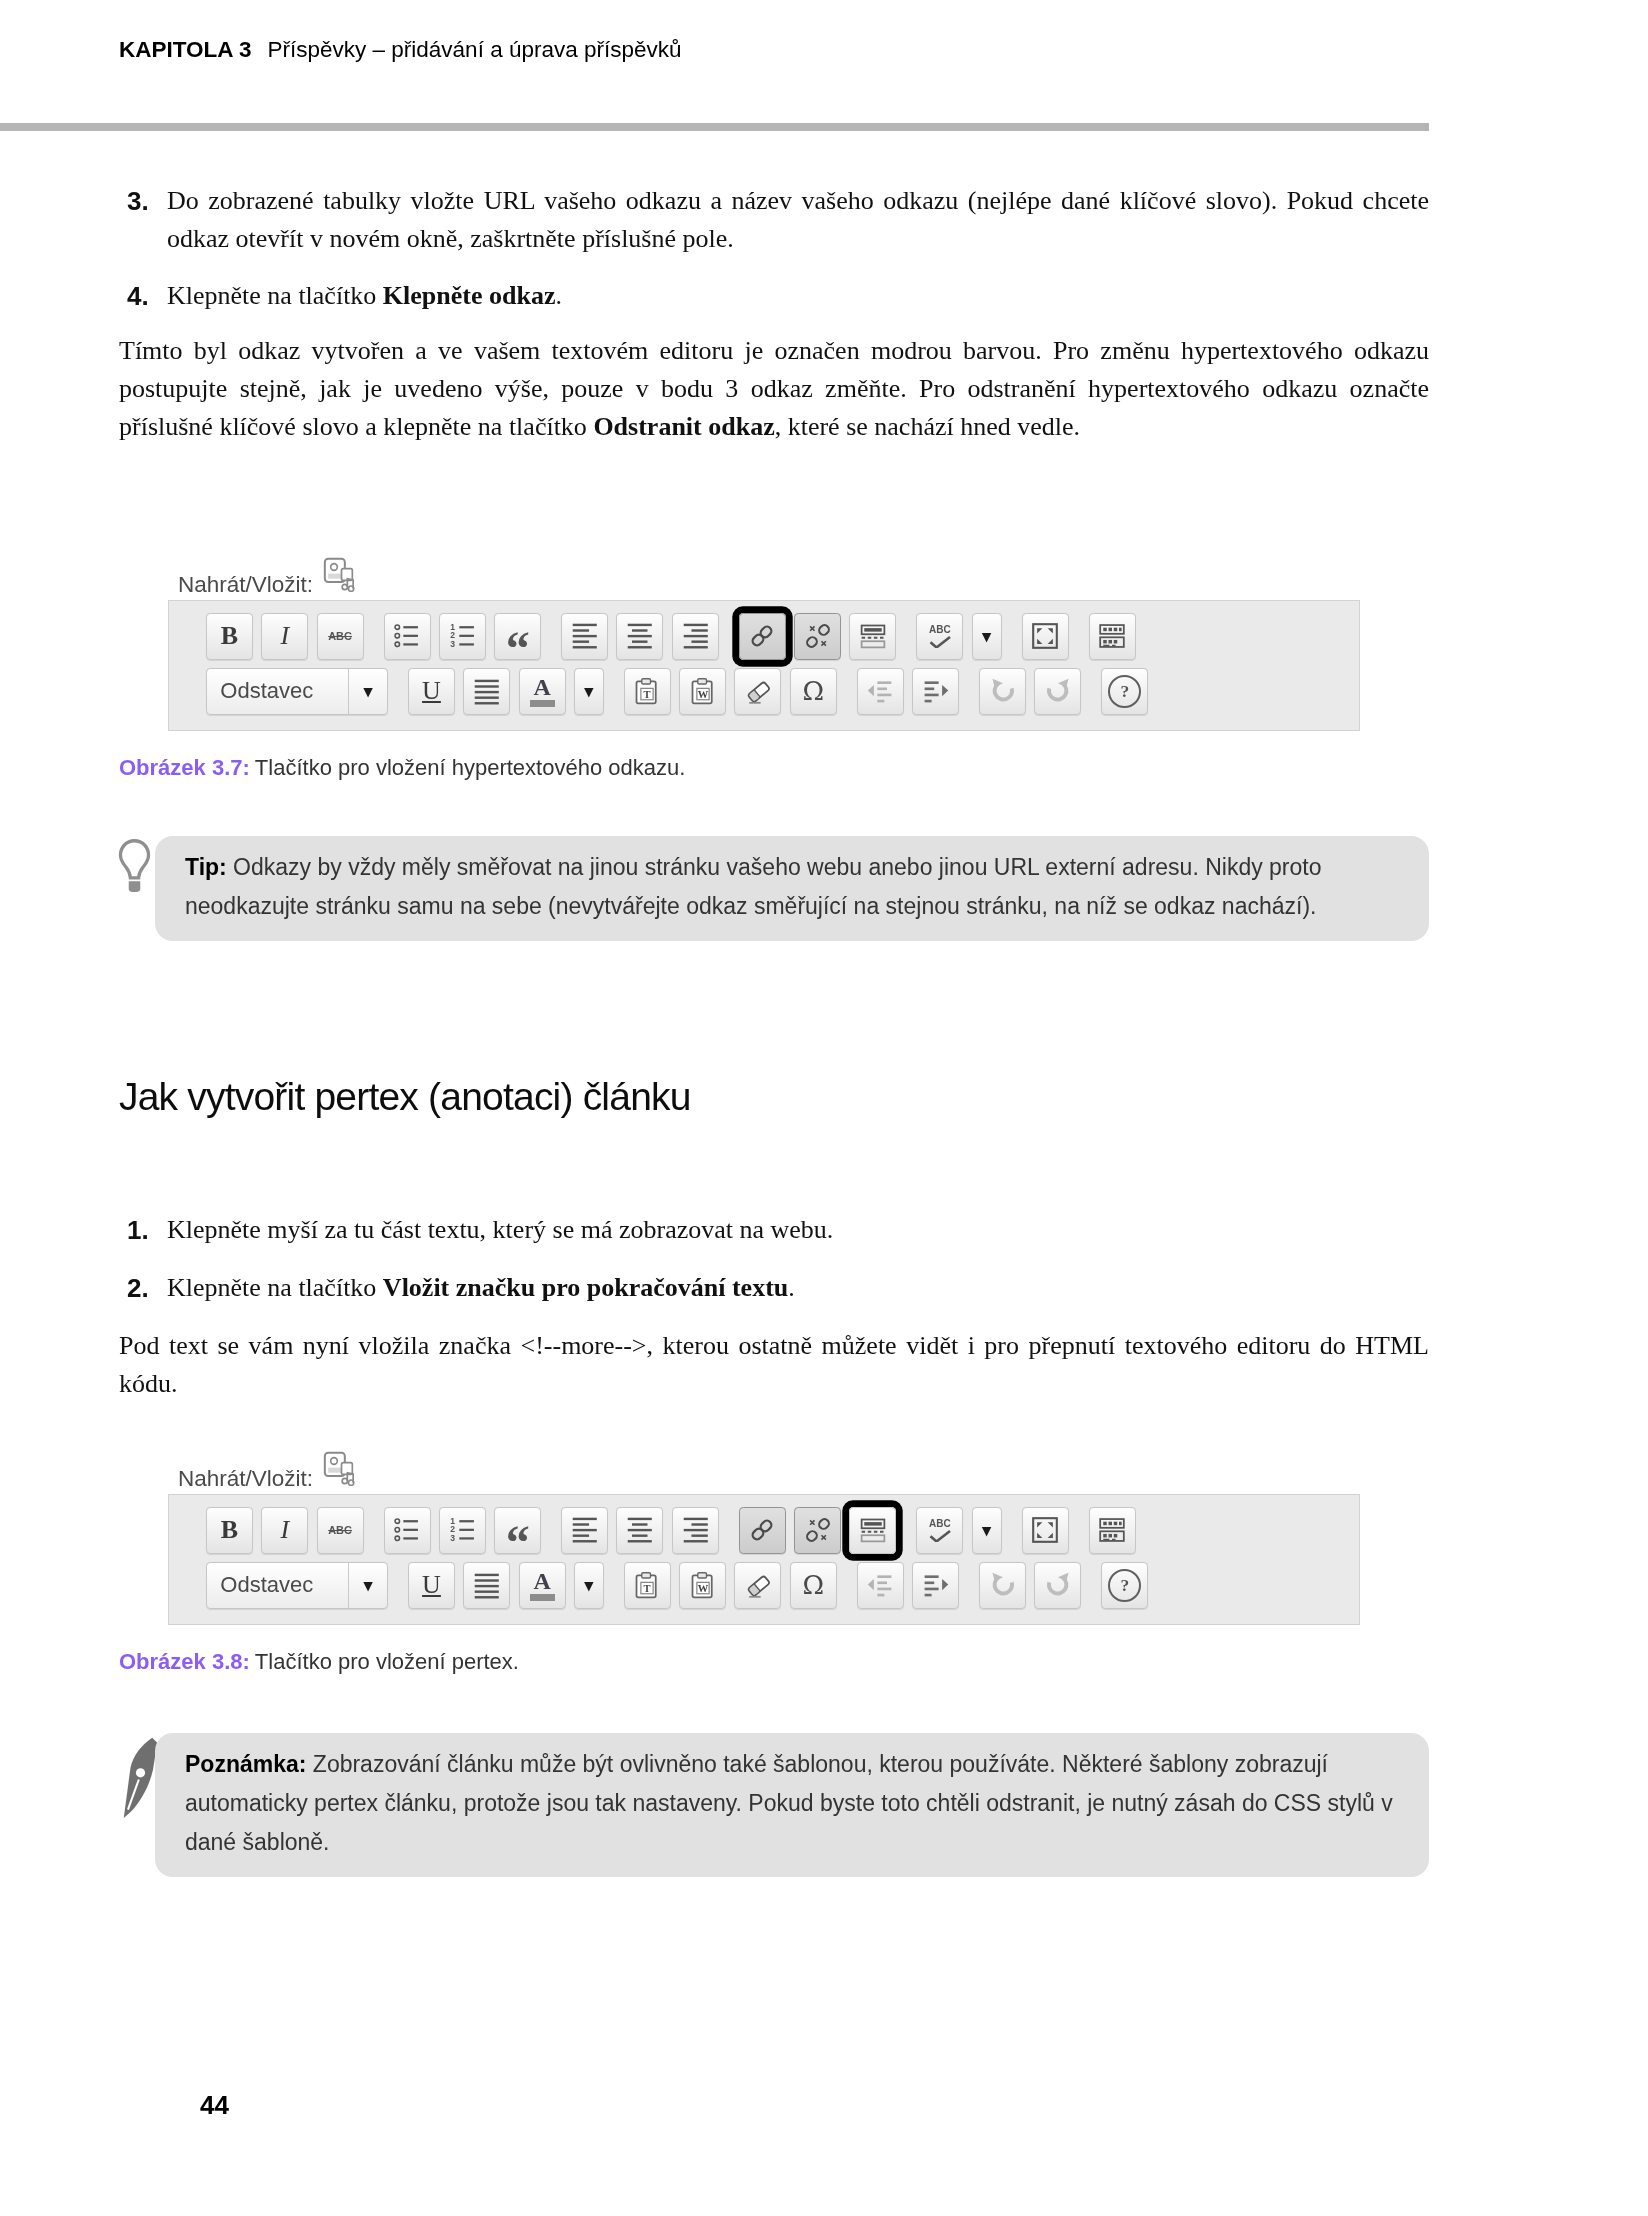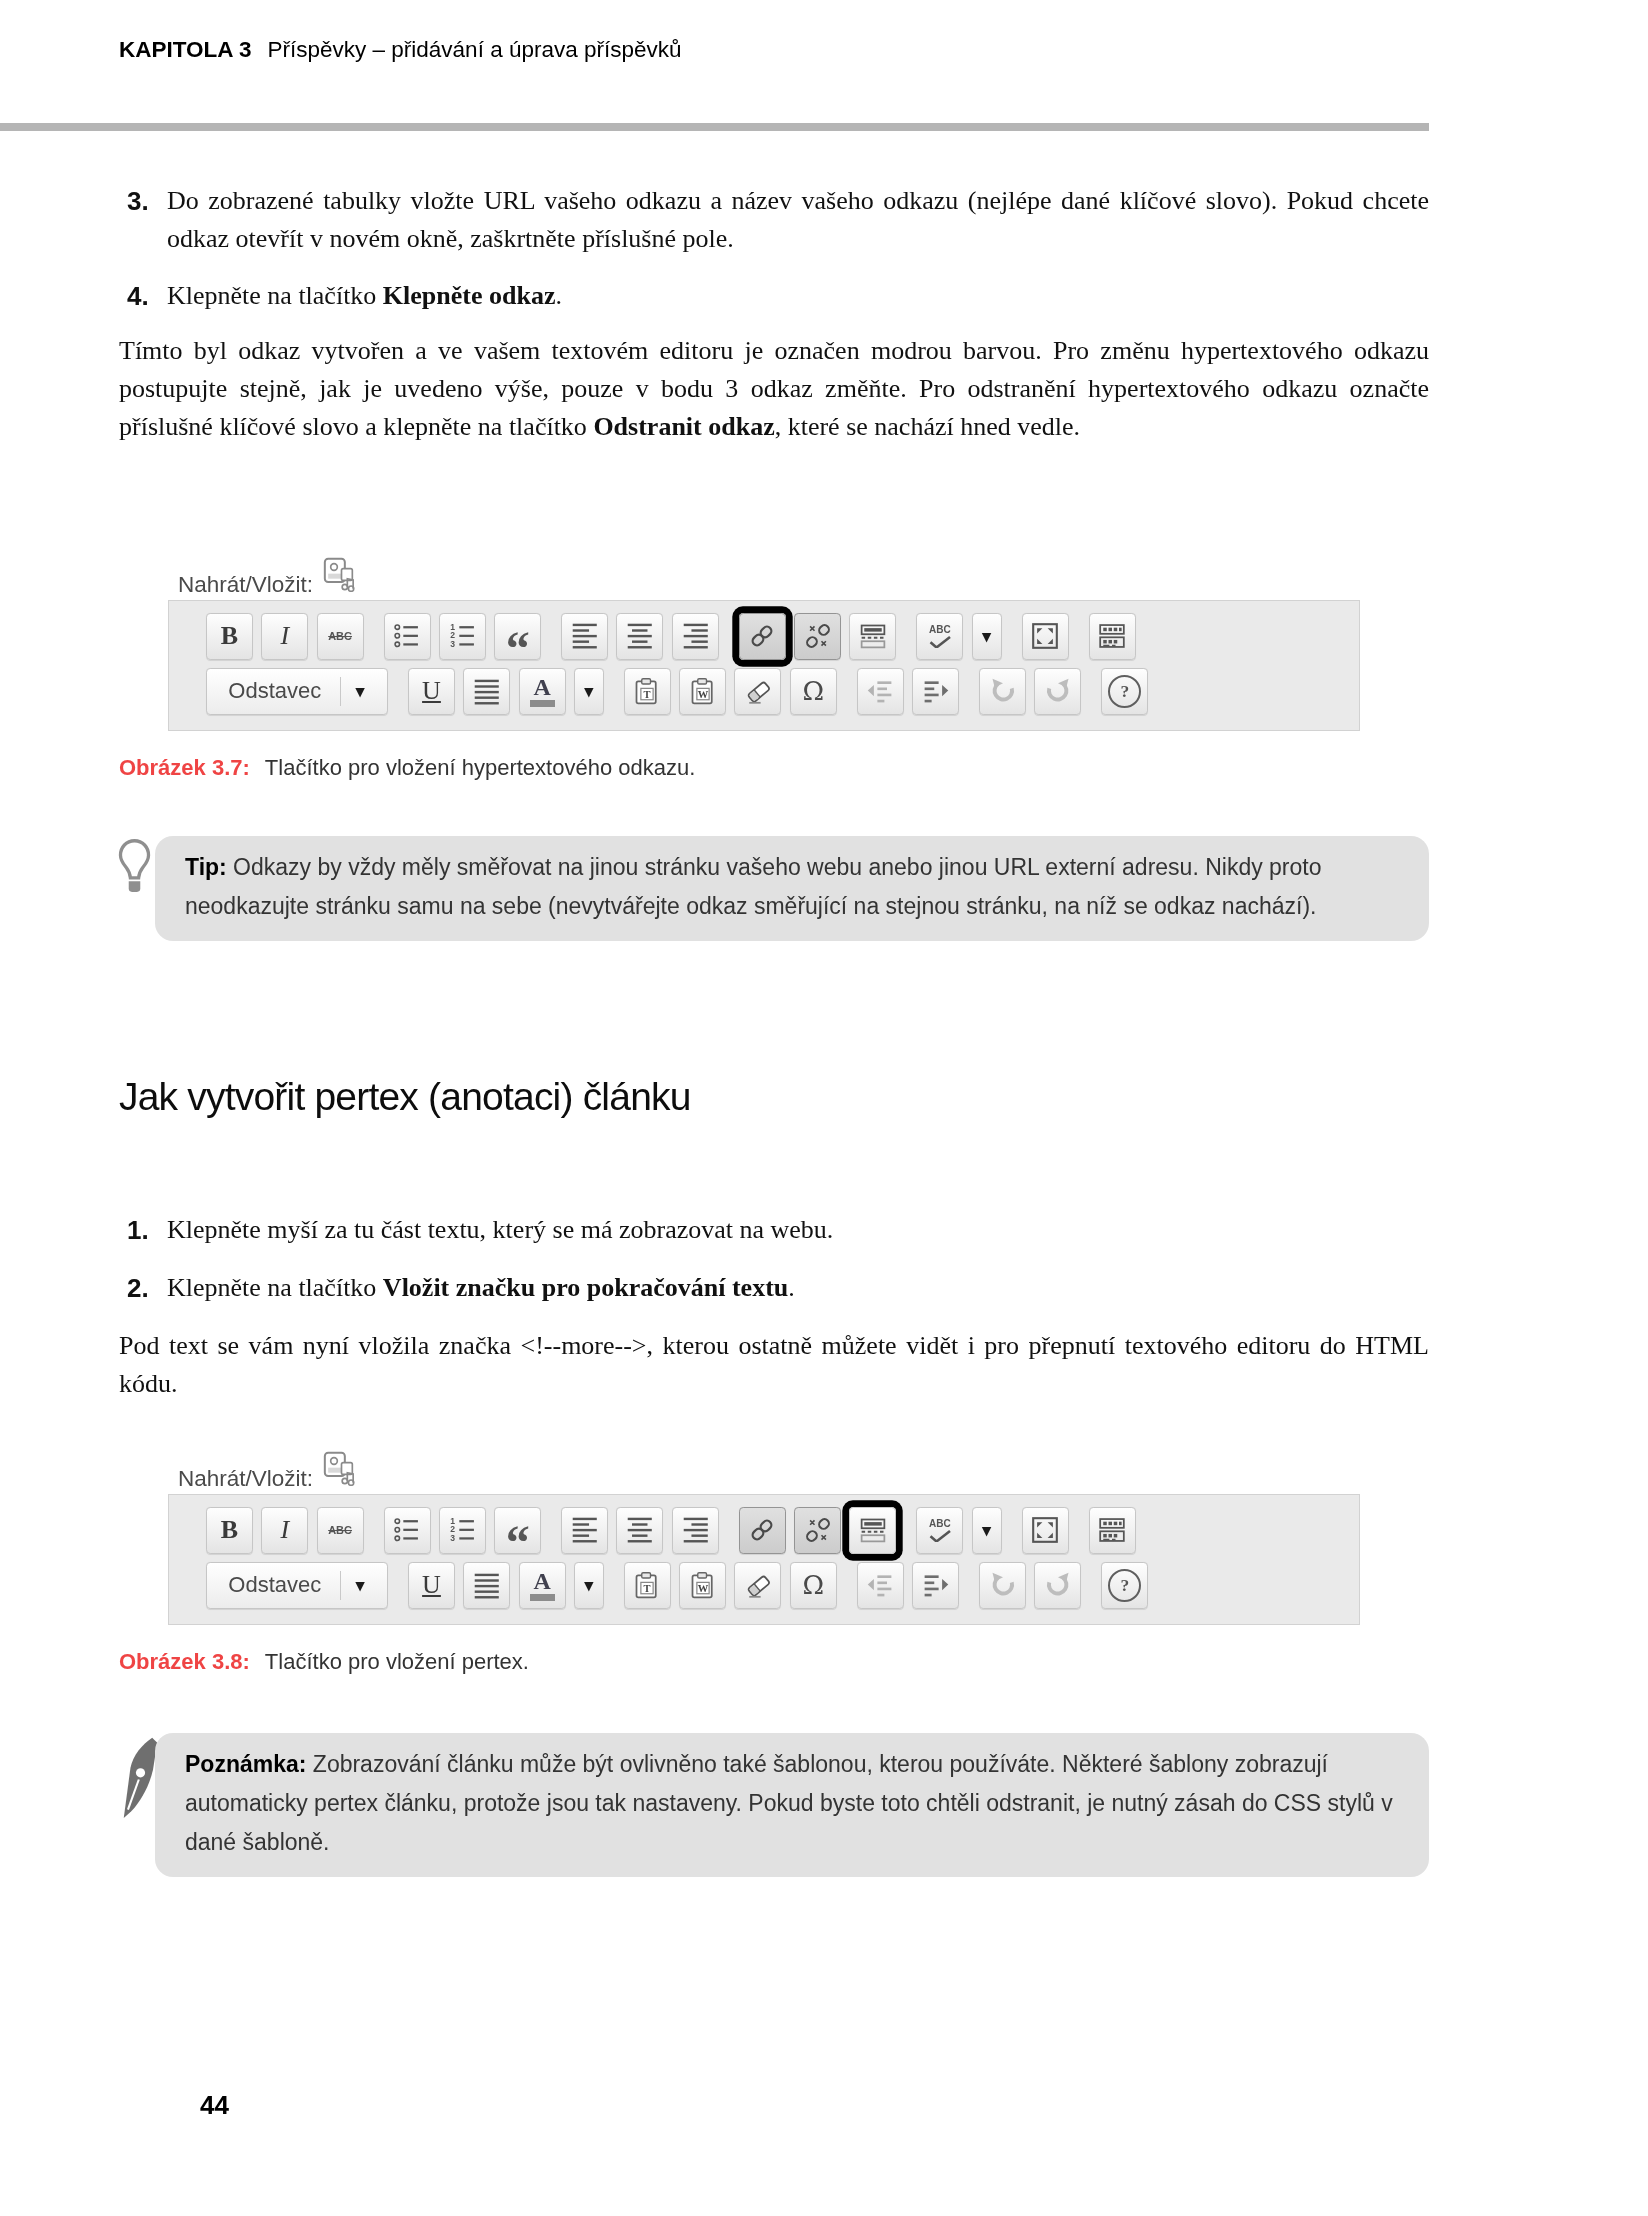--- a/index.html
+++ b/index.html
@@ -21,21 +21,21 @@
   .toolbar{position:absolute;left:168px;width:1192px;background:#eaeaea;border:0.8px solid #d2d2d2;
         padding:11.7px 0 15px 37px;box-sizing:border-box;}
   .tb-row{display:flex;align-items:flex-start;gap:8.3px;}
   .tb-row + .tb-row{margin-top:8.3px;}
   .btn{flex:0 0 auto;width:47px;height:47px;background:linear-gradient(#fefefe,#e4e4e4);
         border:0.8px solid #c6c6c6;border-radius:4.2px;display:flex;align-items:center;
         justify-content:center;box-shadow:0 0.8px 0.8px rgba(0,0,0,.10);box-sizing:border-box;}
   .btn.narrow{width:30px;}
   .btn.pressed{background:linear-gradient(#e0e0e0,#cccccc);border-color:#949494;}
   .btn.hl{box-shadow:0 0 0 6.7px #000;position:relative;z-index:2;}
-  .btn.select{width:182px;justify-content:space-between;background:linear-gradient(#fff,#ececec);padding:8px;}
+  .btn.select{width:182px;justify-content:space-between;background:linear-gradient(#fff,#ececec);padding:0;}
   .btn svg{display:block;}
   .gapafter{margin-right:11.7px;}
   .gB{font:bold 26px "Liberation Serif",serif;color:#3a3a3a;}
   .gI{font:italic 26px "Liberation Serif",serif;color:#3a3a3a;}
   .gS{font:bold 11px "Liberation Sans",sans-serif;color:#555;text-decoration:line-through;}
   .gQ{font:bold 48px "Liberation Serif",serif;color:#555;line-height:0;position:relative;top:13.3px;}
   .gU{font:26px "Liberation Serif",serif;color:#3a3a3a;text-decoration:underline;}
   .gO{font:26px "DejaVu Serif","Liberation Serif",serif;color:#4a4a4a;}
   .tArr{font-family:"DejaVu Sans",sans-serif;font-size:12.5px;color:#1a1a1a;}
   .spell{display:flex;flex-direction:column;align-items:center;gap:0.8px;}
@@ -43,21 +43,21 @@
   .acol{display:flex;flex-direction:column;align-items:center;}
   .acol b{font:bold 24px "Liberation Serif",serif;color:#40404e;line-height:22.5px;}
   .abar{display:block;width:25px;height:7.5px;background:#8c8c8c;margin-top:1.7px;}
   .helpq{width:29px;height:29px;border:2.5px solid #5f5f5f;border-radius:50%;display:flex;
         align-items:center;justify-content:center;font:bold 17.5px "Liberation Serif",serif;color:#555;}
   .sel-label{font-family:"Liberation Sans",sans-serif;font-size:22px;color:#4a4a4a;padding-left:13.3px;}
   .sel-arrow{width:38px;align-self:stretch;border-left:0.8px solid #c9c9c9;display:flex;
         align-items:center;justify-content:center;}
   
   .caption{position:absolute;left:119px;font-family:"Liberation Sans",sans-serif;font-size:22px;color:#333;}
-  .caption b{color:#ef4444;margin-right:15px;}
+  .caption b{color:#8b5cf6;margin-right:5px;}
   
   .graybox{position:absolute;left:155px;width:1274px;background:#e1e1e1;border-radius:18px;
         padding:11.7px 30px 15px 30px;box-sizing:border-box;font-family:"Liberation Sans",sans-serif;
         font-size:23px;line-height:39px;color:#333;}
   .graybox b{color:#000;}
   .side-icon{position:absolute;}
   .pagenum{position:absolute;left:200px;top:2090px;font-family:"Liberation Sans",sans-serif;
         font-weight:bold;font-size:26px;color:#000;}
 </style>
 </head>

